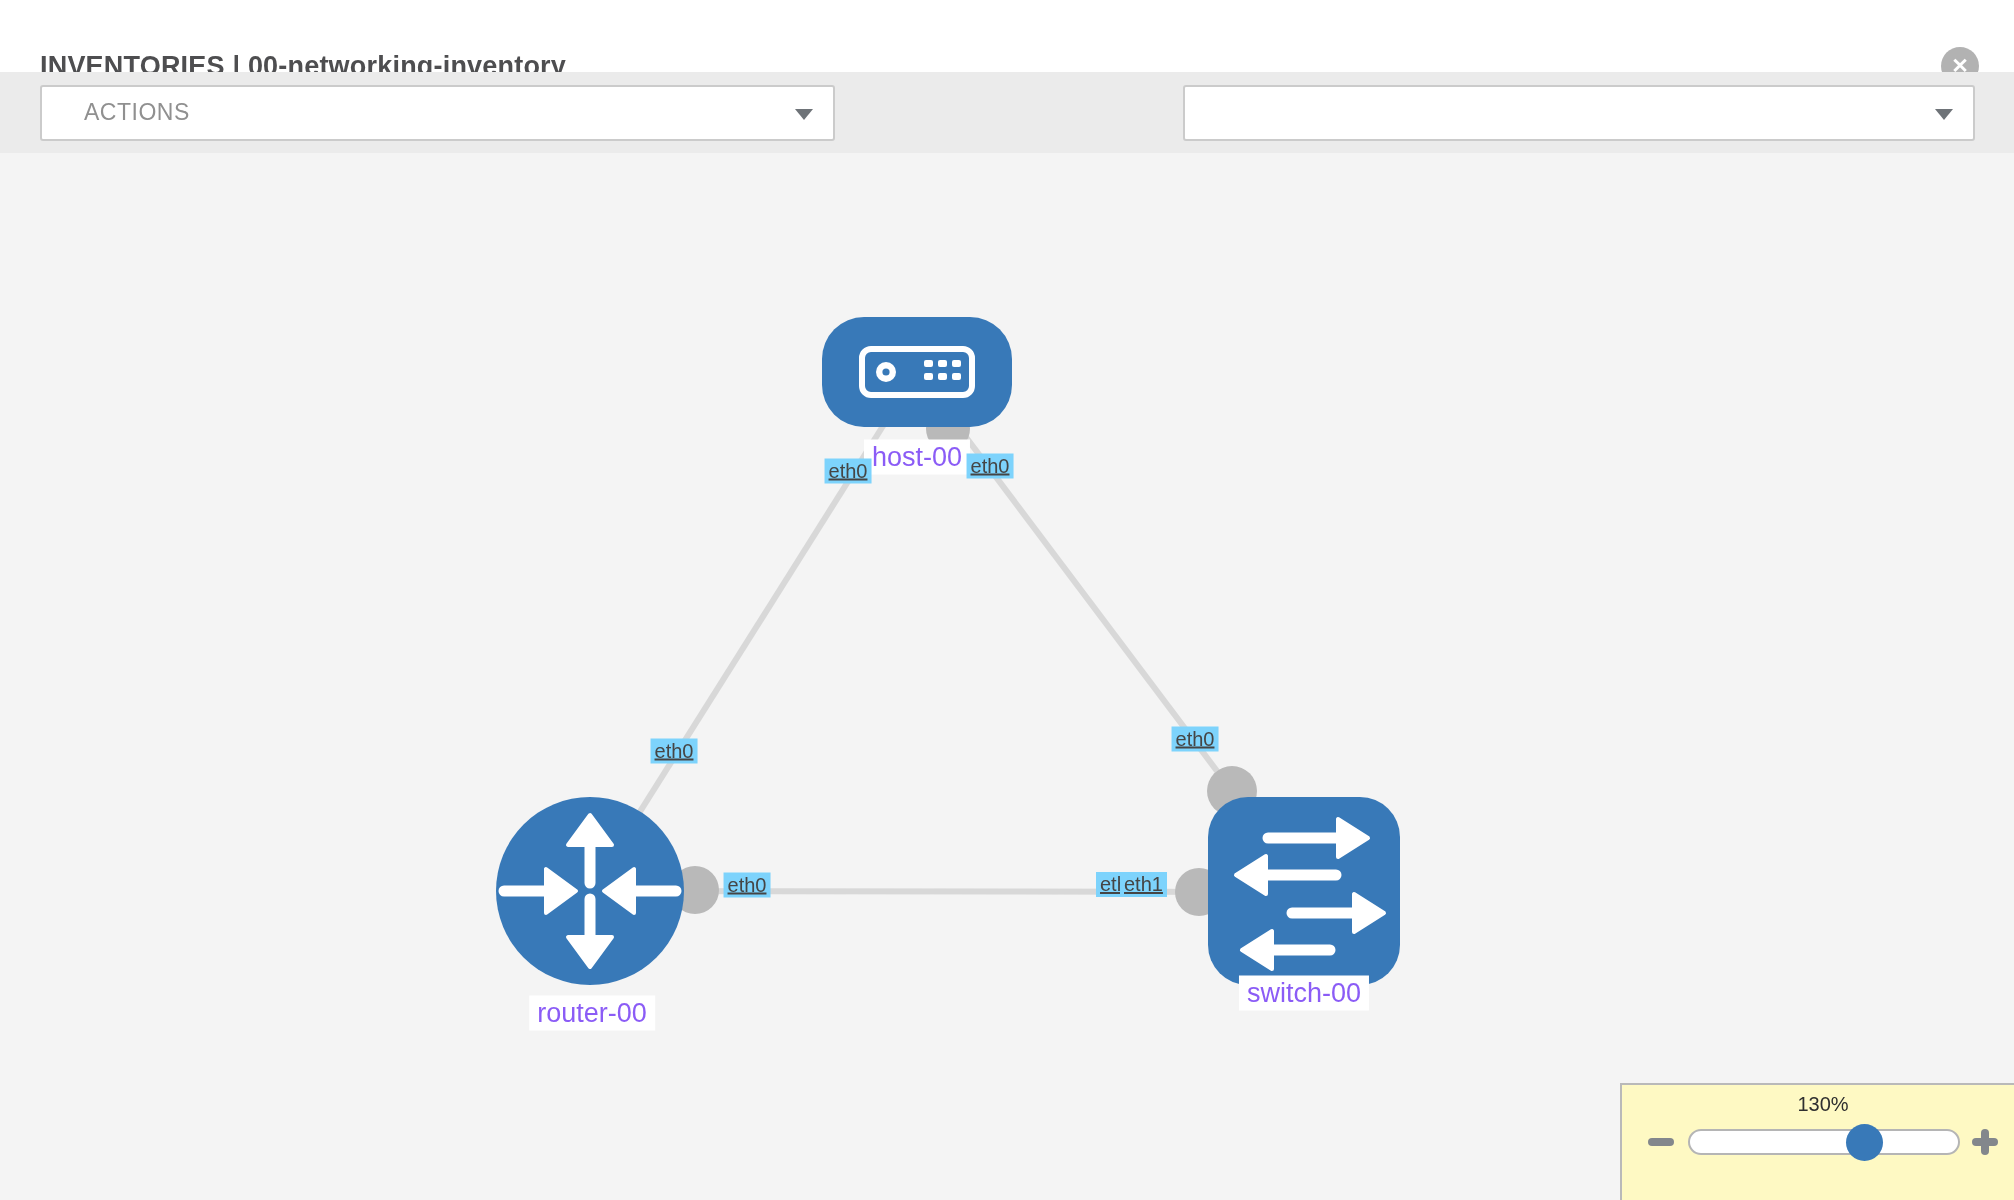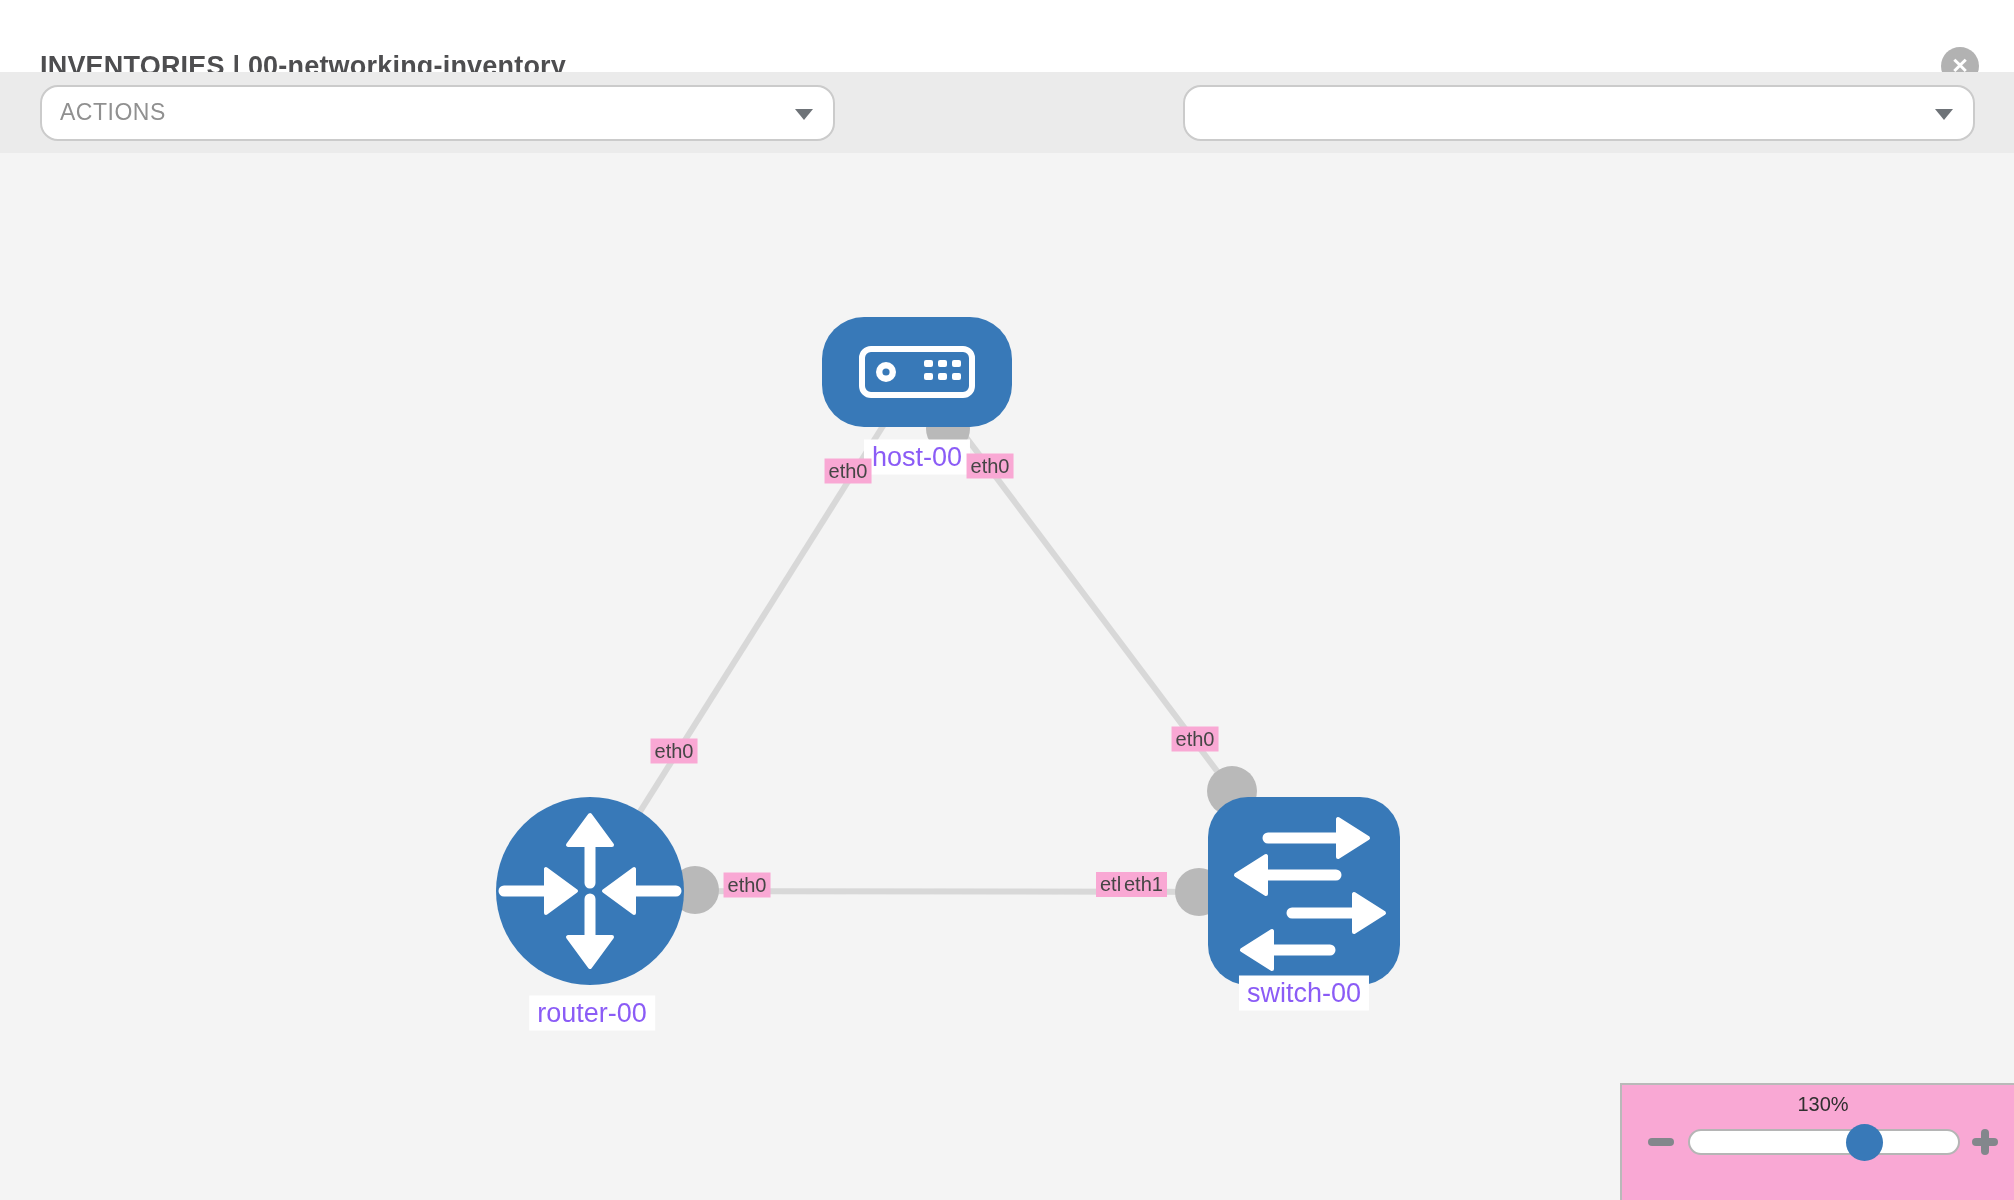--- a/index.html
+++ b/index.html
@@ -7,37 +7,37 @@
     width:2014px;height:1200px;position:relative;overflow:hidden;
     font-family:"Liberation Sans",sans-serif;background:#ffffff;
   }
   
   .header{position:absolute;top:0;left:0;width:2014px;height:70px;background:#fff;border-bottom:2px solid #d8d8d8;margin-top:32px;}
   .header-title{position:absolute;left:40px;top:0;line-height:68px;font-size:27px;font-weight:700;color:#4e4e50;letter-spacing:.2px;}
   .close-btn{position:absolute;left:1941px;top:15px;width:38px;height:38px;border-radius:50%;background:#b2b2b2;color:#fff;
     text-align:center;line-height:38px;font-size:21px;font-weight:700;cursor:pointer;user-select:none;}
   
   .toolbar{position:absolute;top:72px;left:0;width:2014px;height:81px;background:#ebebeb;border-bottom:1px solid #d2d2d2;}
-  .select{position:absolute;top:13px;height:56px;background:#fff;border:2px solid #cbcbcb;border-radius:18px;box-sizing:border-box;cursor:pointer;}
+  .select{position:absolute;top:13px;height:56px;background:#fff;border:2px solid #cbcbcb;border-radius:3px;box-sizing:border-box;cursor:pointer;padding-left:24px;}
   .select .placeholder{display:block;margin-left:18px;line-height:51px;font-size:23px;color:#909090;letter-spacing:.5px;}
   .caret{position:absolute;right:20px;top:22px;width:0;height:0;border-left:9px solid transparent;border-right:9px solid transparent;border-top:11px solid #6e7378;}
   .actions-select{left:40px;width:795px;}
   .search-select{left:1183px;width:792px;}
   .tool-btn{position:absolute;top:97px;width:34px;height:34px;cursor:pointer;}
   .tool-btn svg{width:34px;height:34px;fill:#858a90;}
   .wrench-btn{left:1050px;}
   .key-btn{left:1120px;}
   
   .canvas{position:absolute;top:153px;left:0;width:2014px;height:1047px;background:#f4f4f4;}
   svg.topology{position:absolute;top:0;left:0;}
   .node-label{position:absolute;transform:translate(-50%,-50%);background:#fff;color:#8b5cf6;font-size:27px;padding:2px 8px;white-space:nowrap;}
-  .if-label{position:absolute;transform:translate(-50%,-50%);background:#f9a8d4;color:#454545;font-size:20px;padding:1px 4px;white-space:nowrap;}
+  .if-label{position:absolute;transform:translate(-50%,-50%);background:#7dd3fc;color:#454545;font-size:20px;padding:1px 4px;white-space:nowrap;text-decoration:underline;}
   .if-label.anchored{transform:none;}
   
-  .zoom-panel{position:absolute;left:1620px;top:1083px;width:394px;height:117px;background:#f9a8d4;
+  .zoom-panel{position:absolute;left:1620px;top:1083px;width:394px;height:117px;background:#fef9c3;
     border-top:2px solid #b9b9b9;border-left:2px solid #b9b9b9;box-sizing:border-box;}
   .zoom-level{position:absolute;left:66px;top:8px;width:270px;text-align:center;font-size:20px;color:#2f2f2f;}
   .zoom-minus{position:absolute;left:26px;top:53px;width:26px;height:8px;background:#83878c;border-radius:4px;cursor:pointer;}
   .zoom-track{position:absolute;left:66px;top:44px;width:272px;height:26px;border:2px solid #b5b5b5;border-radius:15px;background:#fff;box-sizing:border-box;cursor:pointer;}
   .zoom-thumb{position:absolute;left:224px;top:39px;width:37px;height:37px;border-radius:50%;background:#3879b8;cursor:pointer;}
   .zoom-plus{position:absolute;left:350px;top:44px;width:26px;height:26px;cursor:pointer;}
   .zoom-plus::before{content:"";position:absolute;left:0;top:9px;width:26px;height:8px;background:#83878c;border-radius:4px;}
   .zoom-plus::after{content:"";position:absolute;left:9px;top:0;width:8px;height:26px;background:#83878c;border-radius:4px;}
 </style>
 </head>

